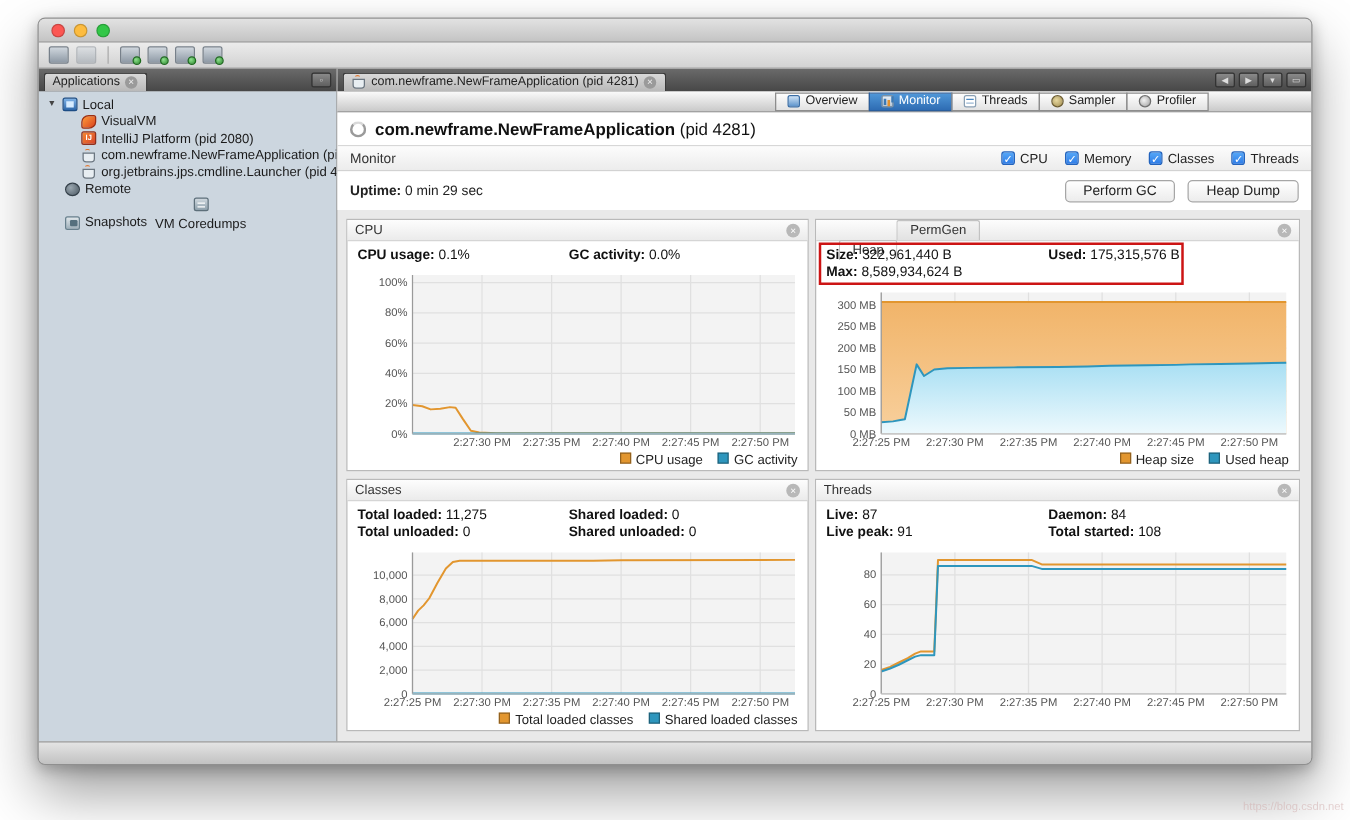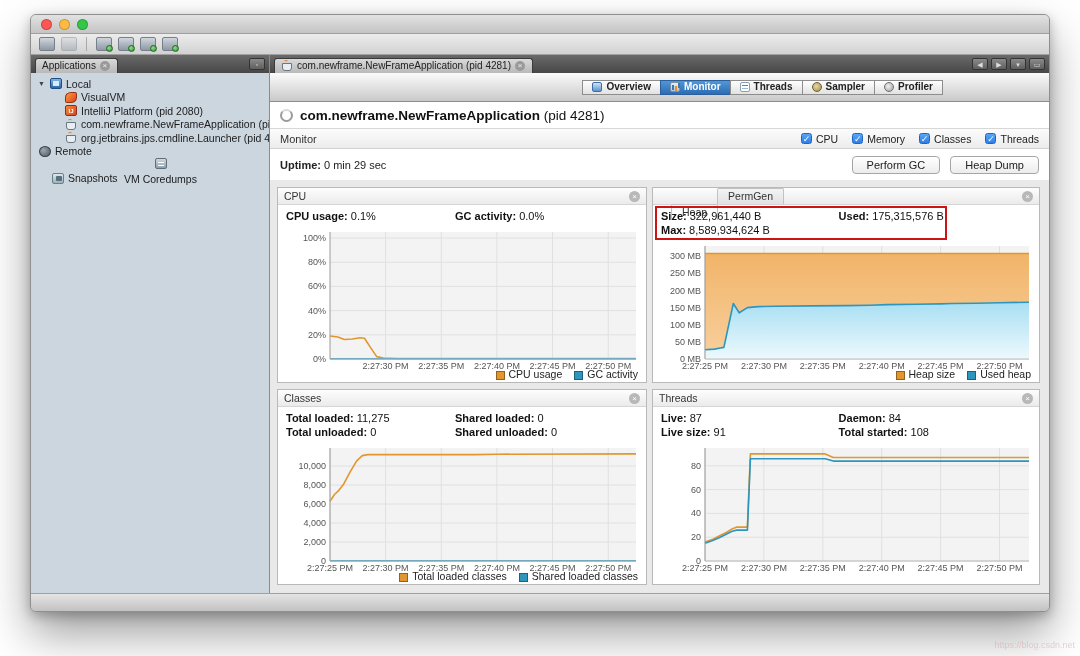--- a/index.html
+++ b/index.html
@@ -53,22 +53,22 @@
   .nico.java:before { content:""; position:absolute; left:1px; top:3px; width:8px; height:6px; background:#e8eef2; border:1px solid #6b7680; border-radius:0 0 3px 3px;}
   .nico.java:after { content:""; position:absolute; left:3px; top:0px; width:4px; height:2px; border-top:1.5px solid #e2762d; border-radius:50%; }
   .nico.globe { border-radius:50%; background:radial-gradient(circle at 35% 35%, #9aa7b0,#4d5a64); border:1px solid #333f48;}
   .nico.cores { background:linear-gradient(#cfd8de,#8da0ac); border:1px solid #5d7widt0; border:1px solid #5d6f7a;}
   .nico.cores:after{ content:""; position:absolute; left:2px; top:3px; right:2px; height:1px; background:#fff; box-shadow:0 3px 0 #fff;}
   .nico.snap { background:linear-gradient(#dfe6ea,#9fb0ba); border:1px solid #68808d;}
   .nico.snap:after{ content:""; position:absolute; left:3px; top:2px; width:6px; height:5px; background:#55707e; border-radius:1px;}
 
   
   .main { flex:1; display:flex; flex-direction:column; min-width:0; background:#e9e9e9; }
-  .viewtabs { height:29px; background:linear-gradient(#fbfbfb,#c9c9c9); border-bottom:1px solid #8d8d8d;
-    display:flex; align-items:center; justify-content:flex-end; padding-right:106px; flex:0 0 auto;font-weight:bold; }
+  .viewtabs { height:17px; background:linear-gradient(#fbfbfb,#c9c9c9); border-bottom:1px solid #8d8d8d;
+    display:flex; align-items:center; justify-content:flex-end; padding-right:82px; flex:0 0 auto; }
   .vtab { display:flex; align-items:center; gap:4px; font-size:10px; color:#222; padding:1px 9px 2px;
     border:1px solid #8d8d8d; margin-left:-1px; background:linear-gradient(#fefefe,#e2e2e2); height:15px; }
   .vtab.active { background:linear-gradient(#4f97d8,#2e6cb3); color:#fff; border-color:#2a5e9c; }
   .vicon { width:10px; height:10px; border-radius:2px; flex:0 0 auto;}
   .vicon.overview { background:linear-gradient(#cfe3f6,#5e94cc); border:1px solid #3b6ea6;}
   .vicon.monitor { background:linear-gradient(#e8eef4,#b8c6d4); border:1px solid #7f93a5; position:relative;}
   .vicon.monitor:after{ content:""; position:absolute; left:1px; bottom:1px; width:2px; height:5px; background:#3b79b5; box-shadow:3px 1px 0 #e2912f, 6px -2px 0 #3b79b5;}
   .vicon.threads { background:#fff; border:1px solid #8aa0b4; position:relative;}
   .vicon.threads:after{ content:""; position:absolute; left:1px; top:2px; right:1px; height:1.5px; background:#4a89c4; box-shadow:0 3px 0 #9ab8d4;}
   .vicon.sampler { background:radial-gradient(circle at 40% 40%, #e8d9a0,#a08b4f); border:1px solid #6e5e33; border-radius:50%;}
@@ -105,21 +105,21 @@
   .minitab { font-size:10.5px; color:#333; padding:1px 10px 2px; border:1px solid #c2c2c2; border-bottom:none; margin-right:-1px;
     background:linear-gradient(#f3f3f3,#e2e2e2); border-radius:2px 2px 0 0;}
   .minitab.active { background:#fff; position:relative; top:16px;margin-left:12px; }
   .statsarea { position:relative; padding:5px 8px 3px; flex:0 0 auto; }
   .statgrid { display:grid; grid-template-columns:48% 52%; row-gap:2px; font-size:11px; color:#111;}
   .stat b { font-weight:bold; }
   .redbox { position:absolute; left:2px; top:1px; width:292px; height:34px; border:2.5px solid #cc1414; pointer-events:none;}
   .chart { flex:1; min-height:0; margin:2px 4px 0; }
   .legendrow { flex:0 0 auto; height:16px; display:flex; justify-content:flex-end; align-items:center; gap:12px;
     padding-right:8px; font-size:10.5px; color:#222; }
-  .lgitem { display:flex; align-items:flex-end; gap:4px; }
+  .lgitem { display:flex; align-items:flex-start; gap:4px; }
   .lgsw { width:9px; height:9px; border:1px solid rgba(0,0,0,.35); }
 
   .statusbar { height:18px; background:linear-gradient(#e4e4e4,#c2c2c2); border-top:1px solid #9f9f9f; flex:0 0 auto;}
 
   .watermark { position:absolute; right:5px; bottom:6px; font-size:9px; color:#cfa9a9; opacity:.5;margin-left:13px; }
 
   text.tick { font-size:9px; fill:#555; font-family:"Liberation Sans","DejaVu Sans",sans-serif; }
 </style>
 </head>
 <body>
@@ -180,21 +180,21 @@
             <span>IntelliJ Platform (pid 2080)</span>
           </div>
           <div class="treerow" style="padding-left:34px;">
             <span class="nico java"></span>
             <span>com.newframe.NewFrameApplication (pid 4281)</span>
           </div>
           <div class="treerow" style="padding-left:34px;">
             <span class="nico java"></span>
             <span>org.jetbrains.jps.cmdline.Launcher (pid 4280)</span>
           </div>
-          <div class="treerow" style="padding-left:8px;">
+          <div class="treerow" style="padding-left:21px;">
             <span class="nico globe"></span>
             <span>Remote</span>
           </div>
           <div class="treerow" style="padding-left:21px;flex-direction:column;">
             <span class="nico cores"></span>
             <span>VM Coredumps</span>
           </div>
           <div class="treerow" style="padding-left:21px;">
             <span class="nico snap"></span>
             <span>Snapshots</span>
@@ -466,21 +466,21 @@
 
           <div class="panel">
             <div class="panelhdr">
               <span>Threads</span>
               <span class="x xicon">×</span>
             </div>
             <div class="statsarea">
               <div class="statgrid">
                 <span class="stat"><b>Live:</b><span> 87</span></span>
                 <span class="stat"><b>Daemon:</b><span> 84</span></span>
-                <span class="stat"><b>Live size:</b><span> 91</span></span>
+                <span class="stat"><b>Live peak:</b><span> 91</span></span>
                 <span class="stat"><b>Total started:</b><span> 108</span></span>
               </div>
             </div>
             <div class="chart">
                 <svg width="378" height="131" style="overflow:visible;display:block">
                   <rect x="48" y="5" width="324" height="113" fill="#f3f3f3"></rect>
                   <line x1="48.0" y1="5" x2="48.0" y2="118" stroke="#e0e0e0"></line>
                   <text x="48.0" y="128" text-anchor="middle" class="tick">2:27:25 PM</text>
                   <line x1="106.9" y1="5" x2="106.9" y2="118" stroke="#e0e0e0"></line>
                   <text x="106.9" y="128" text-anchor="middle" class="tick">2:27:30 PM</text>

